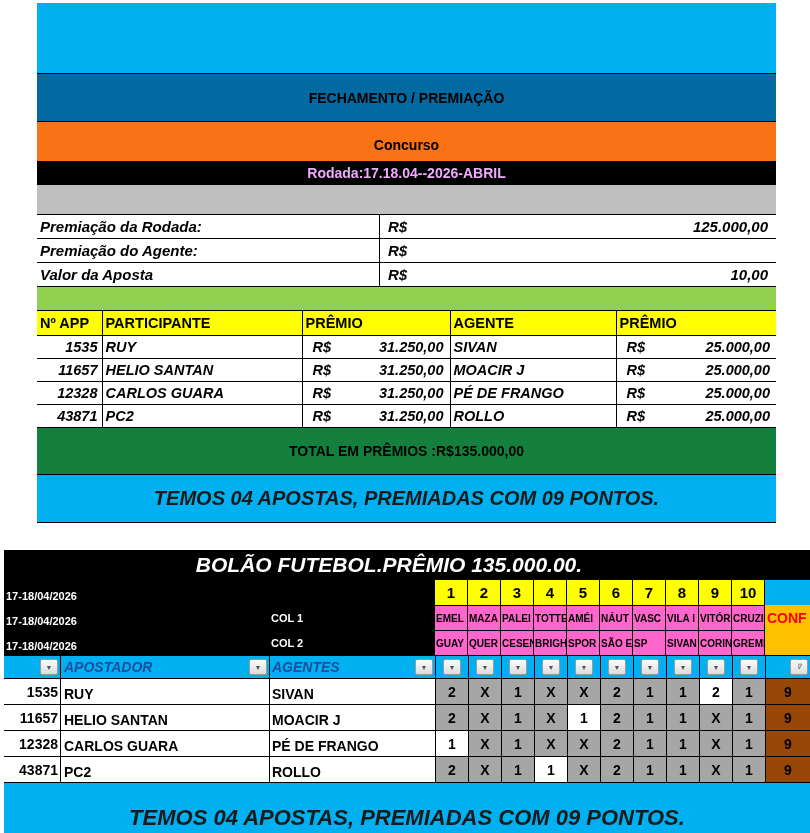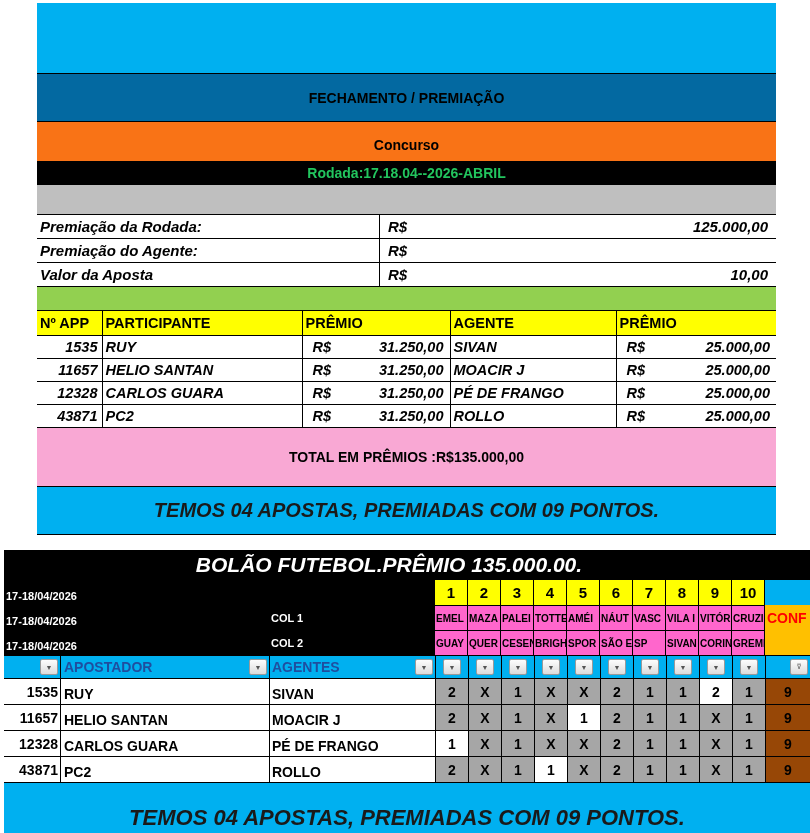--- a/index.html
+++ b/index.html
@@ -7,21 +7,21 @@
   body { position: relative; font-family: "Liberation Sans", sans-serif; color: #000; }
 
   
   .top { position: absolute; left: 37px; top: 3px; width: 739px; }
   .band-blue { height: 71px; background: #00b0f0; border-bottom: 1px solid #000; }
   .band-yellow { height: 48px; background: #0369a1; border-bottom: 1px solid #000;
     display: flex; align-items: center; justify-content: center;
     font-weight: bold; font-size: 14px; }
   .band-concurso { height: 39px; background: #f97316; display: flex; align-items: flex-end;
     justify-content: center; font-weight: bold; font-size: 14px; padding-bottom: 8px; }
-  .band-rodada { height: 24px; background: #000; color: #22c55e; font-weight: bold; font-size: 14px;
+  .band-rodada { height: 24px; background: #000; color: #f0abfc; font-weight: bold; font-size: 14px;
     display: flex; align-items: center; justify-content: center; }
   .band-gray { height: 30px; background: #bfbfbf; border-bottom: 1px solid #000; }
 
   .kv-row { height: 24px; display: flex; border-bottom: 1px solid #000; background: #fff;
     font-weight: bold; font-style: italic; font-size: 15px; align-items: center; }
   .kv-row .k { width: 343px; padding-left: 3px; border-right: 1px solid #000; height: 100%; display: flex; align-items: center; }
   .kv-row .cur { width: 60px; padding-left: 8px; }
   .kv-row .v { flex: 1; text-align: right; padding-right: 8px; }
 
   .band-green { height: 24px; background: #92d050; border-bottom: 1px solid #000; }
@@ -31,21 +31,21 @@
     border-right: 1px solid #000; border-bottom: 1px solid #000; }
   .prize-table td { height: 23px; border-right: 1px solid #000; border-bottom: 1px solid #000;
     font-style: italic; background: #fff; }
   .prize-table th:last-child, .prize-table td:last-child { border-right: none; }
   .prize-table .c-app { width: 65px; text-align: right; padding-right: 4px; }
   .prize-table .c-name { width: 200px; padding-left: 3px; }
   .prize-table .c-prem { width: 148px; }
   .prize-table .c-agent { width: 166px; padding-left: 3px; }
   .money { display: flex; justify-content: space-between; padding: 0 6px 0 10px; }
 
-  .band-total { height: 59px; background: #f9a8d4; display: flex; align-items: center; justify-content: center;
+  .band-total { height: 47px; background: #15803d; display: flex; align-items: center; justify-content: center;
     font-weight: bold; font-size: 14px; border-bottom: 1px solid #000; }
   .band-temos { height: 48px; background: #00b0f0; display: flex; align-items: center; justify-content: center;
     font-weight: bold; font-style: italic; font-size: 20px; color: #1a1a1a; border-bottom: 1px solid #000; }
 
   
   .bottom { position: absolute; left: 4px; top: 550px; width: 806px; }
   .bolao-title { height: 30px; background: #000; color: #fff; font-weight: bold; font-style: italic;
     font-size: 21px; text-align: center; line-height: 30px; padding-right: 36px; }
 
   .grid { position: relative; }
@@ -54,21 +54,21 @@
   .col-label { width: 166px; color: #fff; font-weight: bold; font-size: 11px; display: flex; align-items: center; padding-left: 2px; }
 
   .g { width: 33px; border-right: 1px solid #000; display: flex; align-items: center; justify-content: center; overflow: hidden; white-space: nowrap; }
   .g.num { background: #ffff00; font-weight: bold; font-size: 15px; }
   .g.team { background: #ff66cc; font-weight: bold; font-size: 10px; justify-content: flex-start; padding-left: 1px; border-top: 1px solid #000; }
   .end { flex: 1; }
   .end.blue { background: #00b0f0; }
   .end.conf { background: #ffc000; color: #ff0000; font-weight: bold; font-size: 14px; display: flex; align-items: center; padding-left: 2px; }
   .end.orange { background: #ffc000; }
 
-  .filter-row { display: flex; height: 24px; background: #00b0f0; border-top: 1px solid #000; border-bottom: 1px solid #000; }
+  .filter-row { display: flex; height: 24px; background: #00b0f0; border-top: 1px solid #000; border-bottom: 1px solid #000; font-style: italic; }
   .filter-row .f-app { width: 57px; display: flex; align-items: center; justify-content: flex-end; padding-right: 2px; border-right: 1px solid #000; }
   .filter-row .f-apost { width: 209px; display: flex; align-items: center; justify-content: space-between; padding: 0 2px 0 3px; border-right: 1px solid #000; color: #1f4e9f; font-weight: bold; font-size: 14px; }
   .filter-row .f-agent { width: 166px; display: flex; align-items: center; justify-content: space-between; padding: 0 2px 0 2px; border-right: 1px solid #000; color: #1f4e9f; font-weight: bold; font-size: 14px; }
   .filter-row .f-g { width: 33px; display: flex; align-items: center; justify-content: center; border-right: 1px solid #000; }
   .filter-row .f-end { flex: 1; display: flex; align-items: center; justify-content: flex-end; padding-right: 2px; }
   .dd { width: 18px; height: 16px; background: linear-gradient(#fdfdfd, #dcdcdc); border: 1px solid #9a9a9a; border-radius: 2px;
     display: flex; align-items: center; justify-content: center; font-size: 7px; color: #555; }
 
   .bet-row { display: flex; height: 26px; border-bottom: 1px solid #000; font-weight: bold; font-size: 14px; }
   .bet-row .b-app { width: 57px; background: #fff; border-right: 1px solid #000; display: flex; align-items: center; justify-content: flex-end; padding-right: 2px; }

